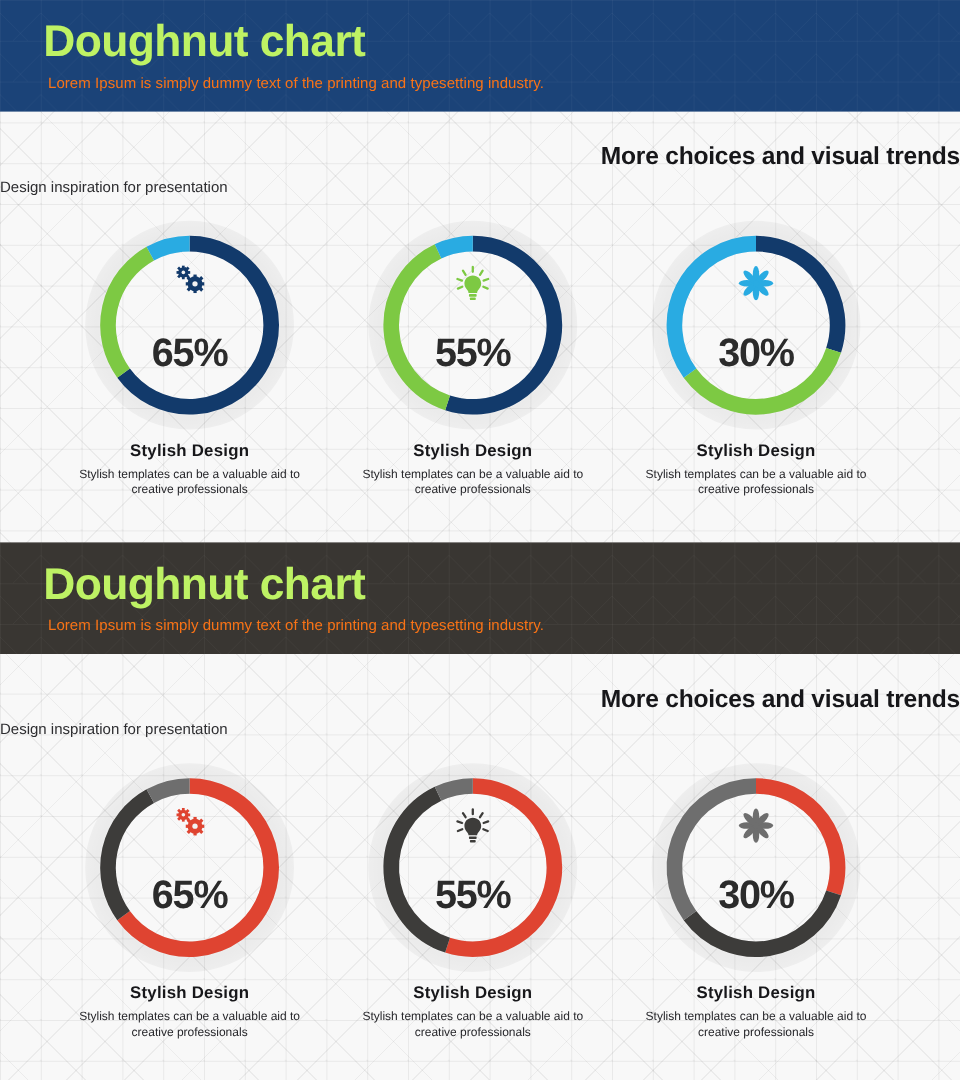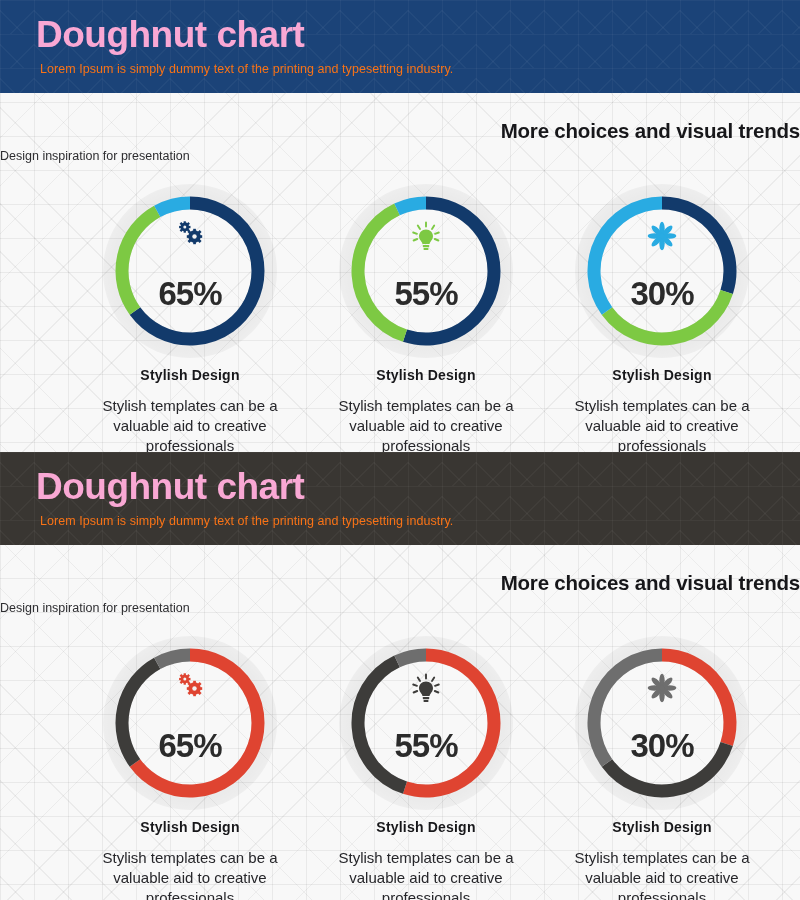--- a/index.html
+++ b/index.html
@@ -67,21 +67,21 @@
       linear-gradient(to bottom, rgba(255,255,255,0.04) 1px, transparent 1px);
     background-size: 34px 34px, 34px 34px, 34px 34px, 34px 34px;
     pointer-events: none;
   }
   .banner-title {
     position: relative;
     margin: 0;
     font-size: 37px;
     font-weight: bold;
     letter-spacing: -0.5px;
-    color: #f9a8d4;
+    color: #bef264;
     line-height: 1.05;
   }
   .banner-sub {
     position: relative;
     margin: 7px 0 0 4px;
     font-size: 12.5px;
     color: #f97316;
     letter-spacing: 0.05px;
   }
 
@@ -102,24 +102,24 @@
   .sec-sub {
     margin: 6px 0 0 0;
     text-align: left;
     font-size: 12.5px;
     color: #2d2d30;
   }
 
   
   .cards {
     display: flex;
-    justify-content: flex-end;
+    justify-content: flex-start;
     align-items: flex-start;
     margin-top: 18px;
-    padding: 0 20px;
+    padding: 0 40px;
   }
   .card {
     width: 236px;
     text-align: center;
     position: relative;
   }
 
   .donut-wrap {
     position: relative;
     width: 180px;
@@ -162,23 +162,23 @@
   .donut-icon svg { display: inline-block; }
 
   .card-title {
     margin: 6px 0 0 0;
     font-size: 14px;
     font-weight: bold;
     color: #17171a;
     letter-spacing: 0.2px;
   }
   .card-desc {
-    margin: 13px auto 0 auto;
+    margin: 6px auto 0 auto;
     width: 210px;
-    font-size: 15px;
+    font-size: 10px;
     line-height: 1.32;
     color: #26262a;
   }
 </style>
 </head>
 <body>
 
 <div class="paper"></div>
 
 <div class="page">

